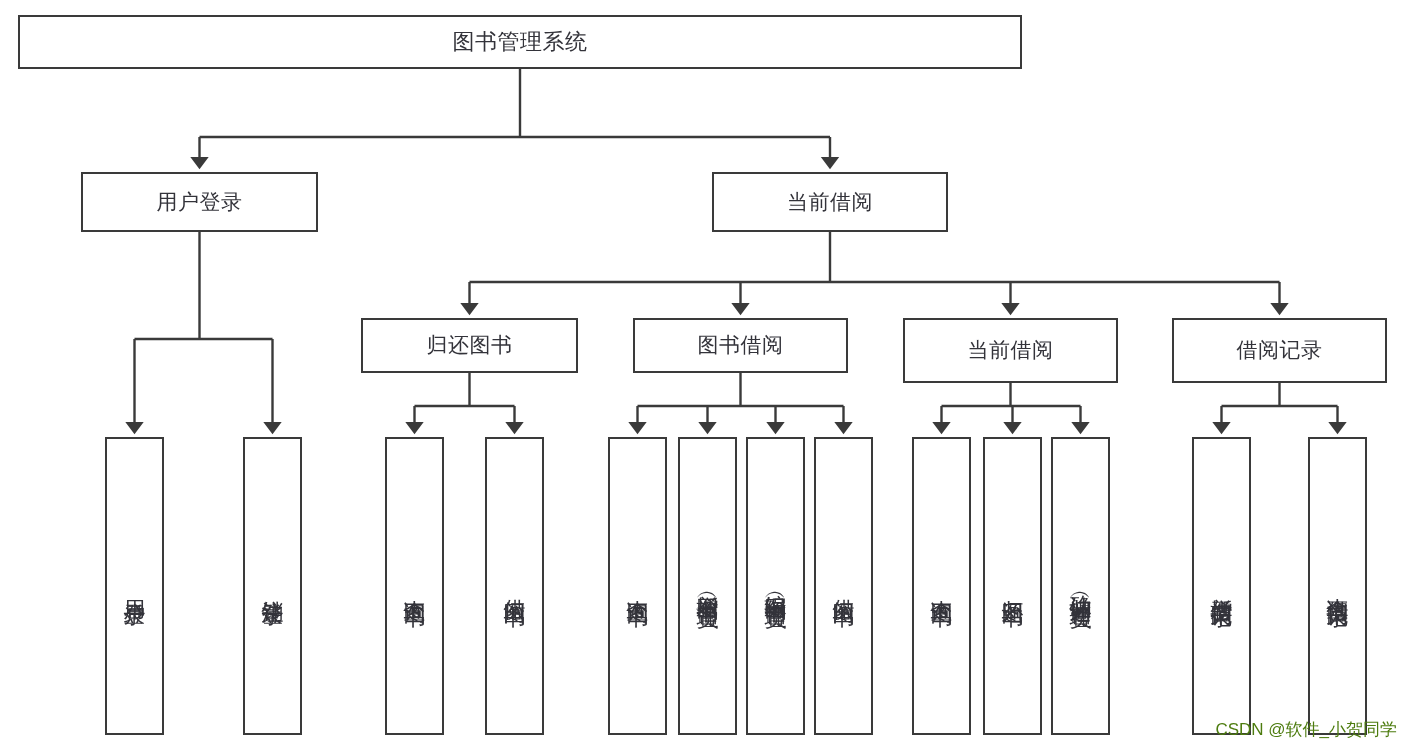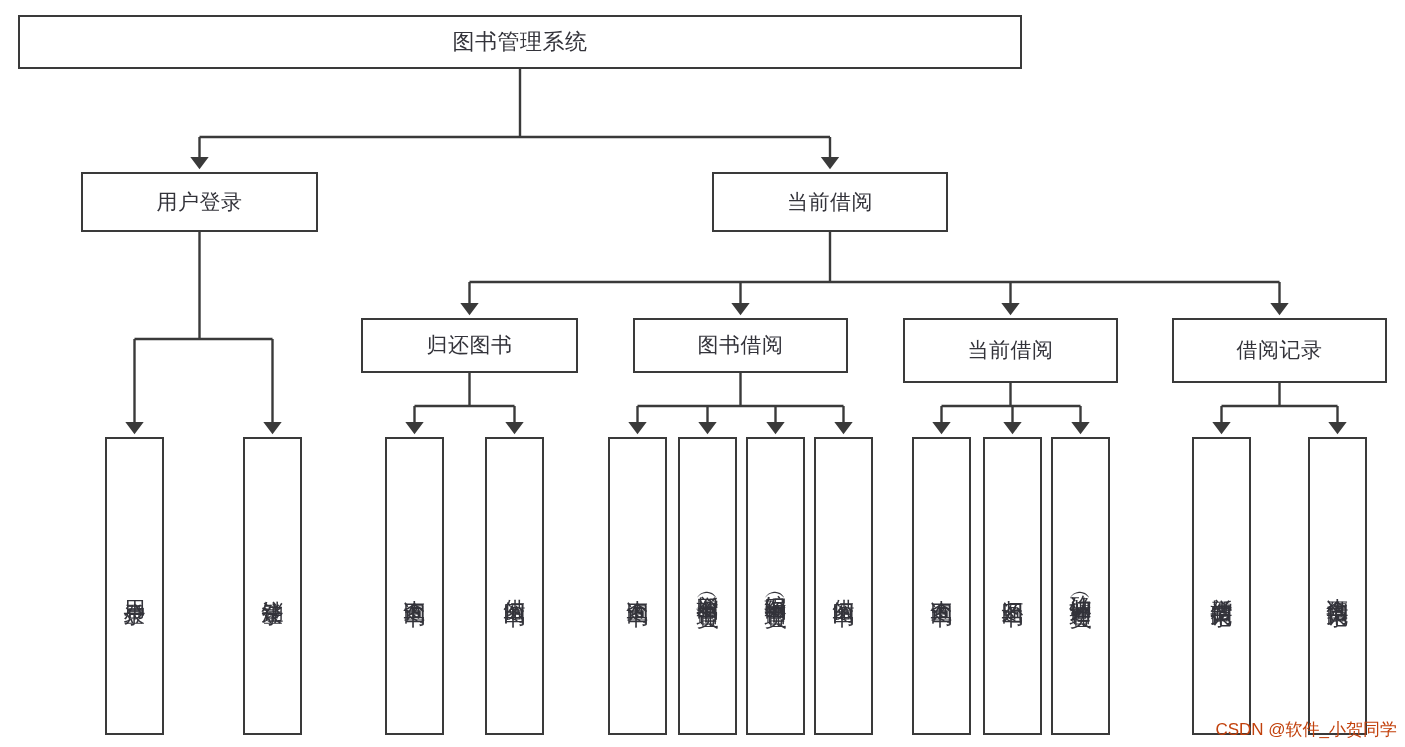--- a/index.html
+++ b/index.html
@@ -63,21 +63,21 @@
     font-size: 22px;
     line-height: 1.1;
     letter-spacing: 2px;
     max-height: 270px;
   }
   .watermark {
     position: absolute;
     right: 8px;
     bottom: 6px;
     font-size: 17px;
-    color: #c2410c;
+    color: #4d7c0f;
     z-index: 6;
     white-space: nowrap;
     font-family: "Liberation Sans", "DejaVu Sans", sans-serif;
   }
 </style>
 </head>
 <body>
 
 <div id="diagram-canvas">
 

